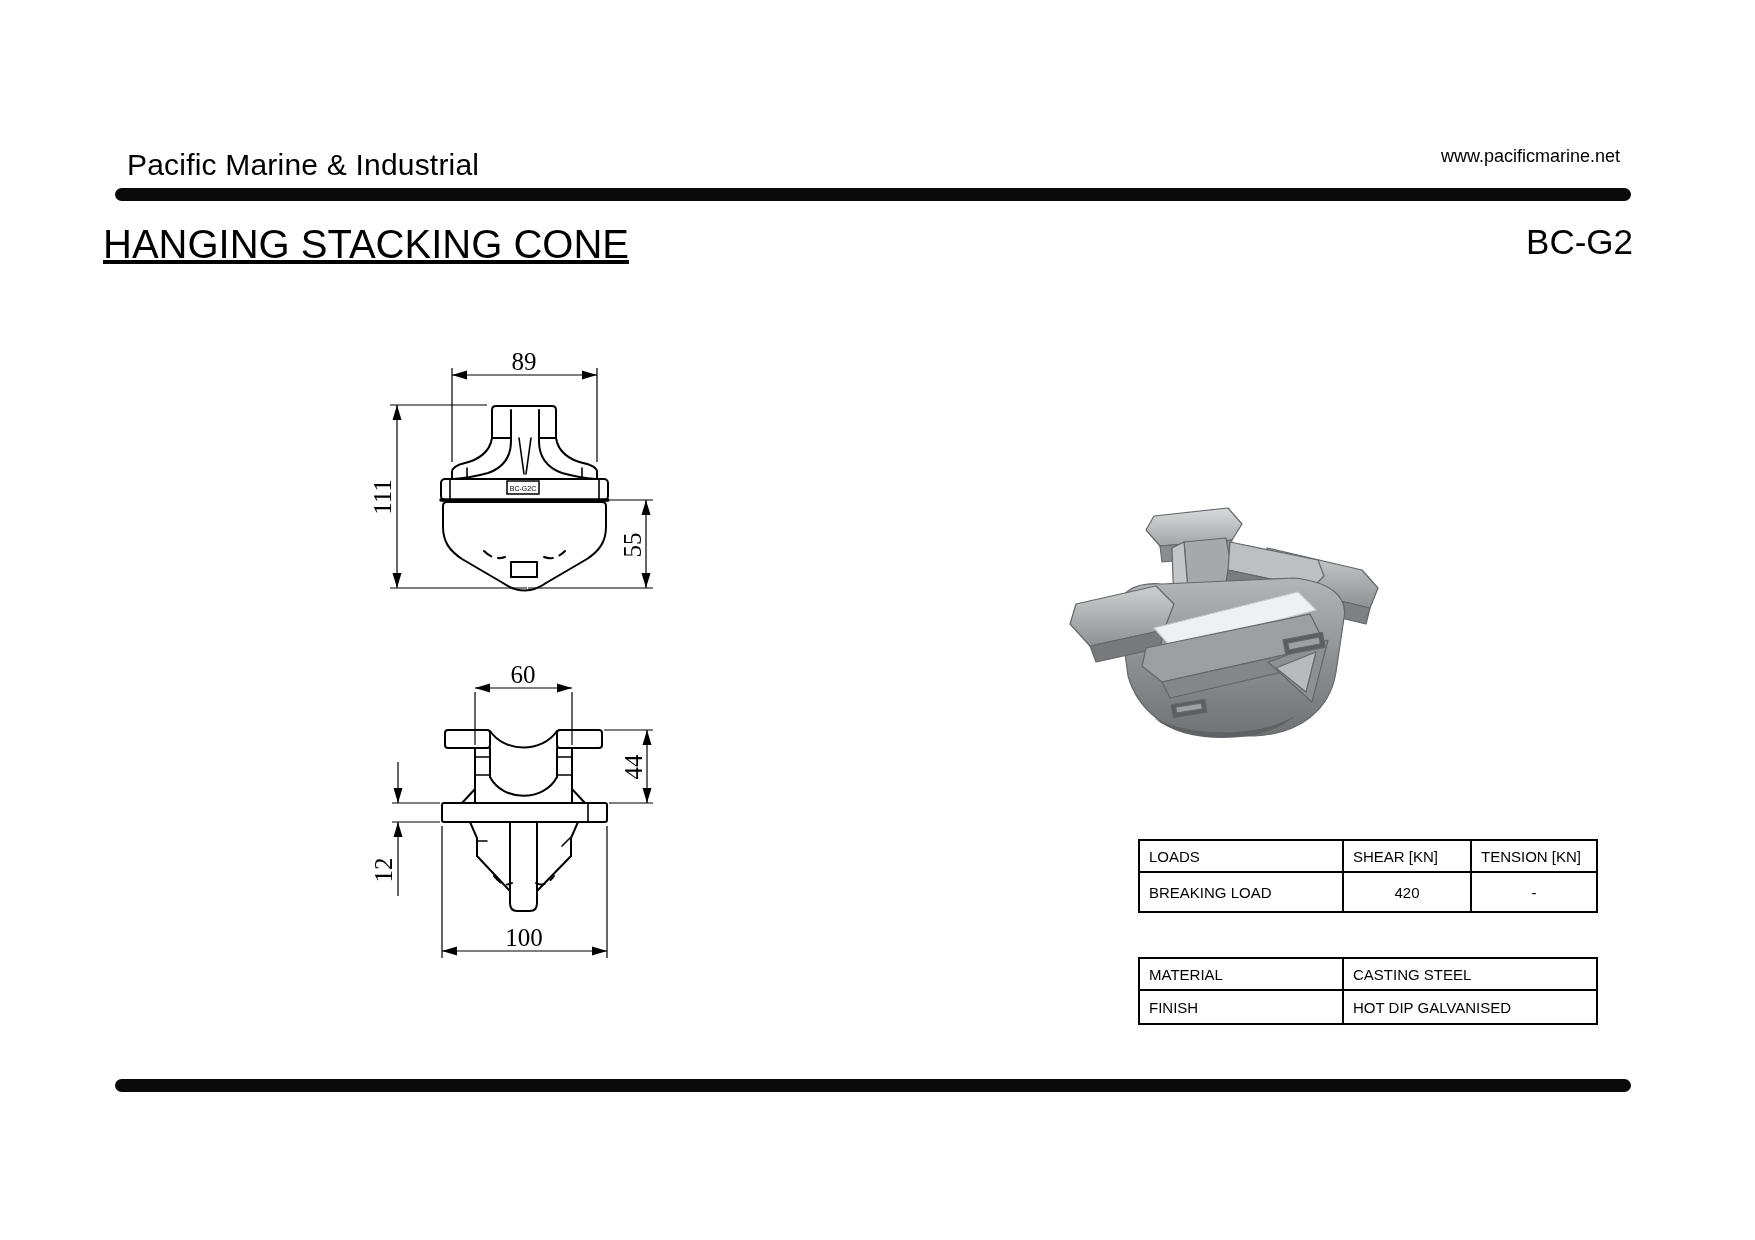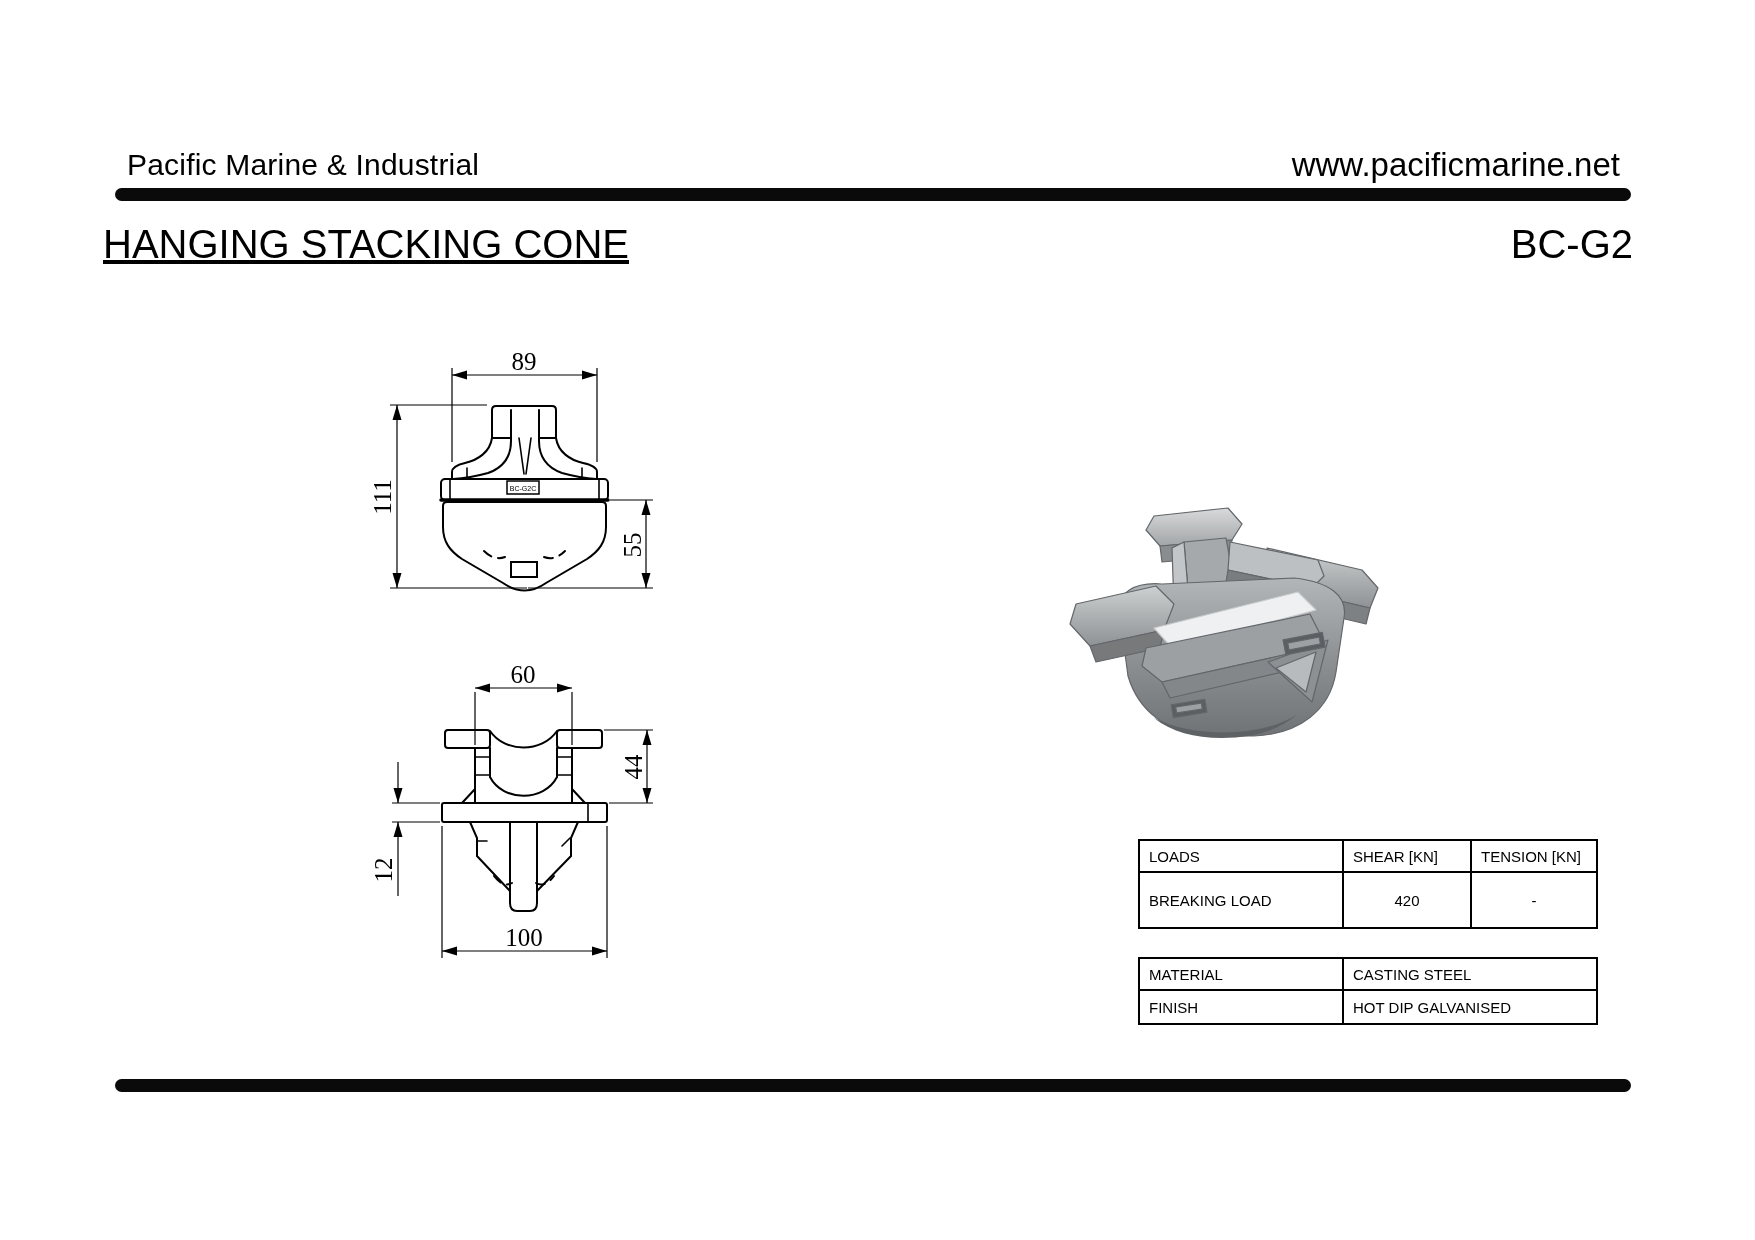--- a/index.html
+++ b/index.html
@@ -1,32 +1,32 @@
 <!DOCTYPE html>
 <html><head>
 <meta charset="utf-8">
 <style>
   html,body{margin:0;padding:0;background:#fff;}
   body{width:1755px;height:1240px;position:relative;overflow:hidden;
        font-family:"Liberation Sans",sans-serif;color:#000;}
   .abs{position:absolute;}
   .company{left:127px;top:148px;font-size:30px;letter-spacing:.2px;}
-  .website{right:135px;top:146px;font-size:33px;}
+  .website{right:135px;top:146px;font-size:18px;}
   .bar{left:115px;width:1516px;height:13px;background:#0a0a0a;border-radius:7px;}
   .bar-top{top:188px;}
   .bar-bottom{top:1079px;}
   .doc-title{left:103px;top:222px;font-size:40px;text-decoration:underline;}
-  .doc-model{right:122px;top:222px;font-size:40px;}
+  .doc-model{right:122px;top:222px;font-size:35px;}
   svg text.dim{font-family:"Liberation Serif","DejaVu Serif",serif;font-size:25px;fill:#000;}
   svg text.tinylabel{font-family:"Liberation Sans",sans-serif;font-size:7px;fill:#000;}
   table{border-collapse:collapse;table-layout:fixed;}
   .datatable{position:absolute;left:1138px;width:458px;font-size:15px;border-radius:26px;}
   .datatable td,.datatable th{border:2px solid #000;padding:0 0 0 9px;text-align:left;
       font-weight:normal;height:30px;white-space:nowrap;overflow:hidden;}
-  .datatable td.c{text-align:center;padding:12px;}
+  .datatable td.c{text-align:center;padding:4px;}
   .loads{top:839px;}
   .specs{top:957px;}
   .loads col.c1{width:204px}.loads col.c2{width:128px}.loads col.c3{width:126px}
   .specs col.c1{width:204px}.specs col.c2{width:254px}
 </style>
 </head>
 <body>
 
 <div class="abs company">Pacific Marine &amp; Industrial</div>
 <div class="abs website">www.pacificmarine.net</div>

